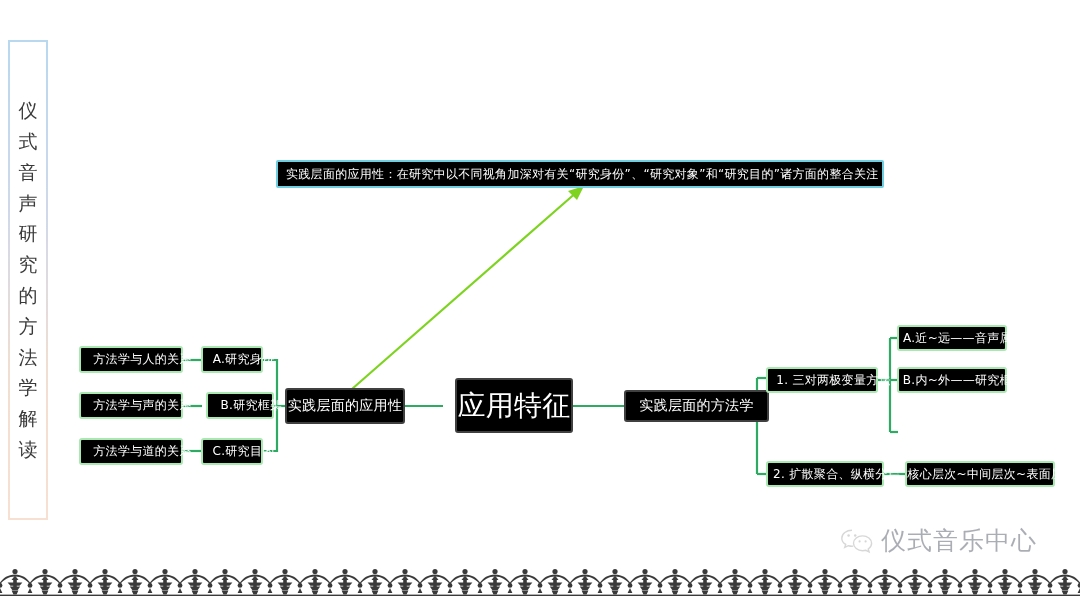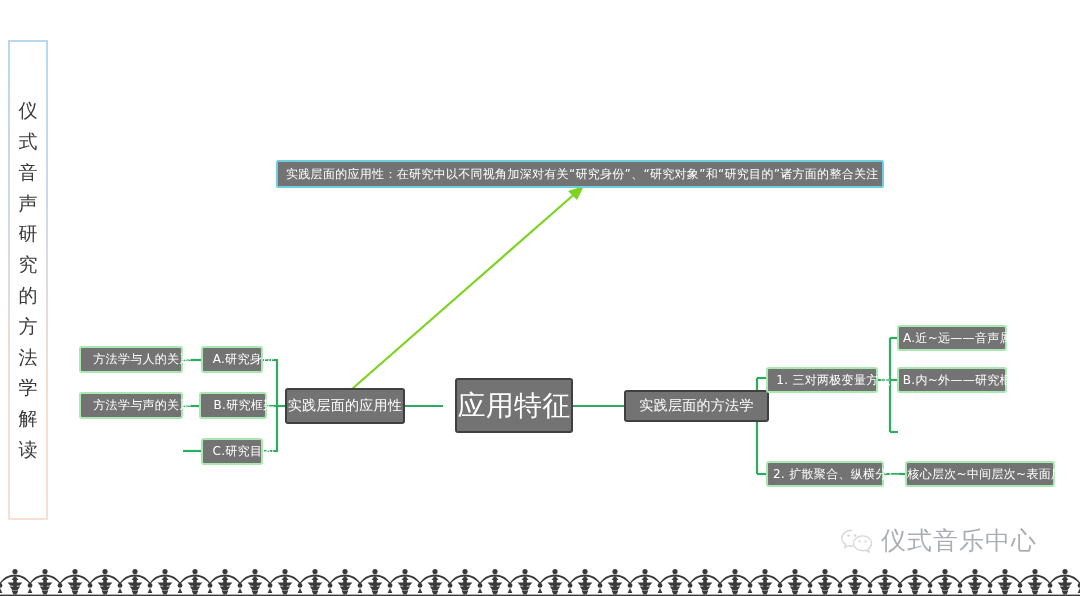--- a/index.html
+++ b/index.html
@@ -44,21 +44,21 @@
     font-size: 19px;
     line-height: 1.62;
     color: #3a3a3a;
     letter-spacing: 0;
   }
 
   
   .node {
     position: absolute;
     box-sizing: border-box;
-    background: #737373;
+    background: #000000;
     color: #ffffff;
     border-radius: 3px;
     display: flex;
     align-items: center;
     justify-content: center;
     white-space: nowrap;
     font-family: "DejaVu Sans", "Liberation Sans", sans-serif;
     letter-spacing: 0.3px;
   }
   .node.green {
@@ -166,23 +166,24 @@
     <g>
       <path d="M352 389 L578 191" fill="none" stroke="#7ed321" stroke-width="2.2"></path>
       <path d="M584 186 L568 191 L577 200 Z" fill="#7ed321"></path>
     </g>
   </svg>
 
   <div class="node banner sz-sm" style="left:276px; top:160px; width:608px; height:28px;">实践层面的应用性：在研究中以不同视角加深对有关“研究身份”、“研究对象”和“研究目的”诸方面的整合关注</div>
 
   <div class="node green sz-sm" style="left:79px; top:346px; width:104px; height:27px;">方法学与人的关系</div>
   <div class="node green sz-sm" style="left:79px; top:392px; width:104px; height:27px;">方法学与声的关系</div>
+  <div class="node green sz-sm" style="left:79px; top:438px; width:104px; height:27px;">方法学与道的关系</div>
 
   <div class="node green sz-sm" style="left:201px; top:346px; width:62px; height:27px;">A.研究身份</div>
-  <div class="node green sz-sm" style="left:199px; top:392px; width:68px; height:27px;">B.研究框架</div>
+  <div class="node green sz-sm" style="left:206px; top:392px; width:68px; height:27px;">B.研究框架</div>
   <div class="node green sz-sm" style="left:201px; top:438px; width:62px; height:27px;">C.研究目的</div>
 
   <div class="node cyan sz-md" style="left:285px; top:388px; width:120px; height:36px;">实践层面的应用性</div>
 
   <div class="node cyan sz-xl" style="left:455px; top:378px; width:118px; height:55px;">应用特征</div>
 
   <div class="node cyan sz-md" style="left:624px; top:390px; width:145px; height:32px;">实践层面的方法学</div>
 
   <div class="node green sz-sm" style="left:766px; top:367px; width:112px; height:26px;">1. 三对两极变量方法</div>
   <div class="node green sz-sm" style="left:766px; top:461px; width:118px; height:26px;">2. 扩散聚合、纵横分层</div>

